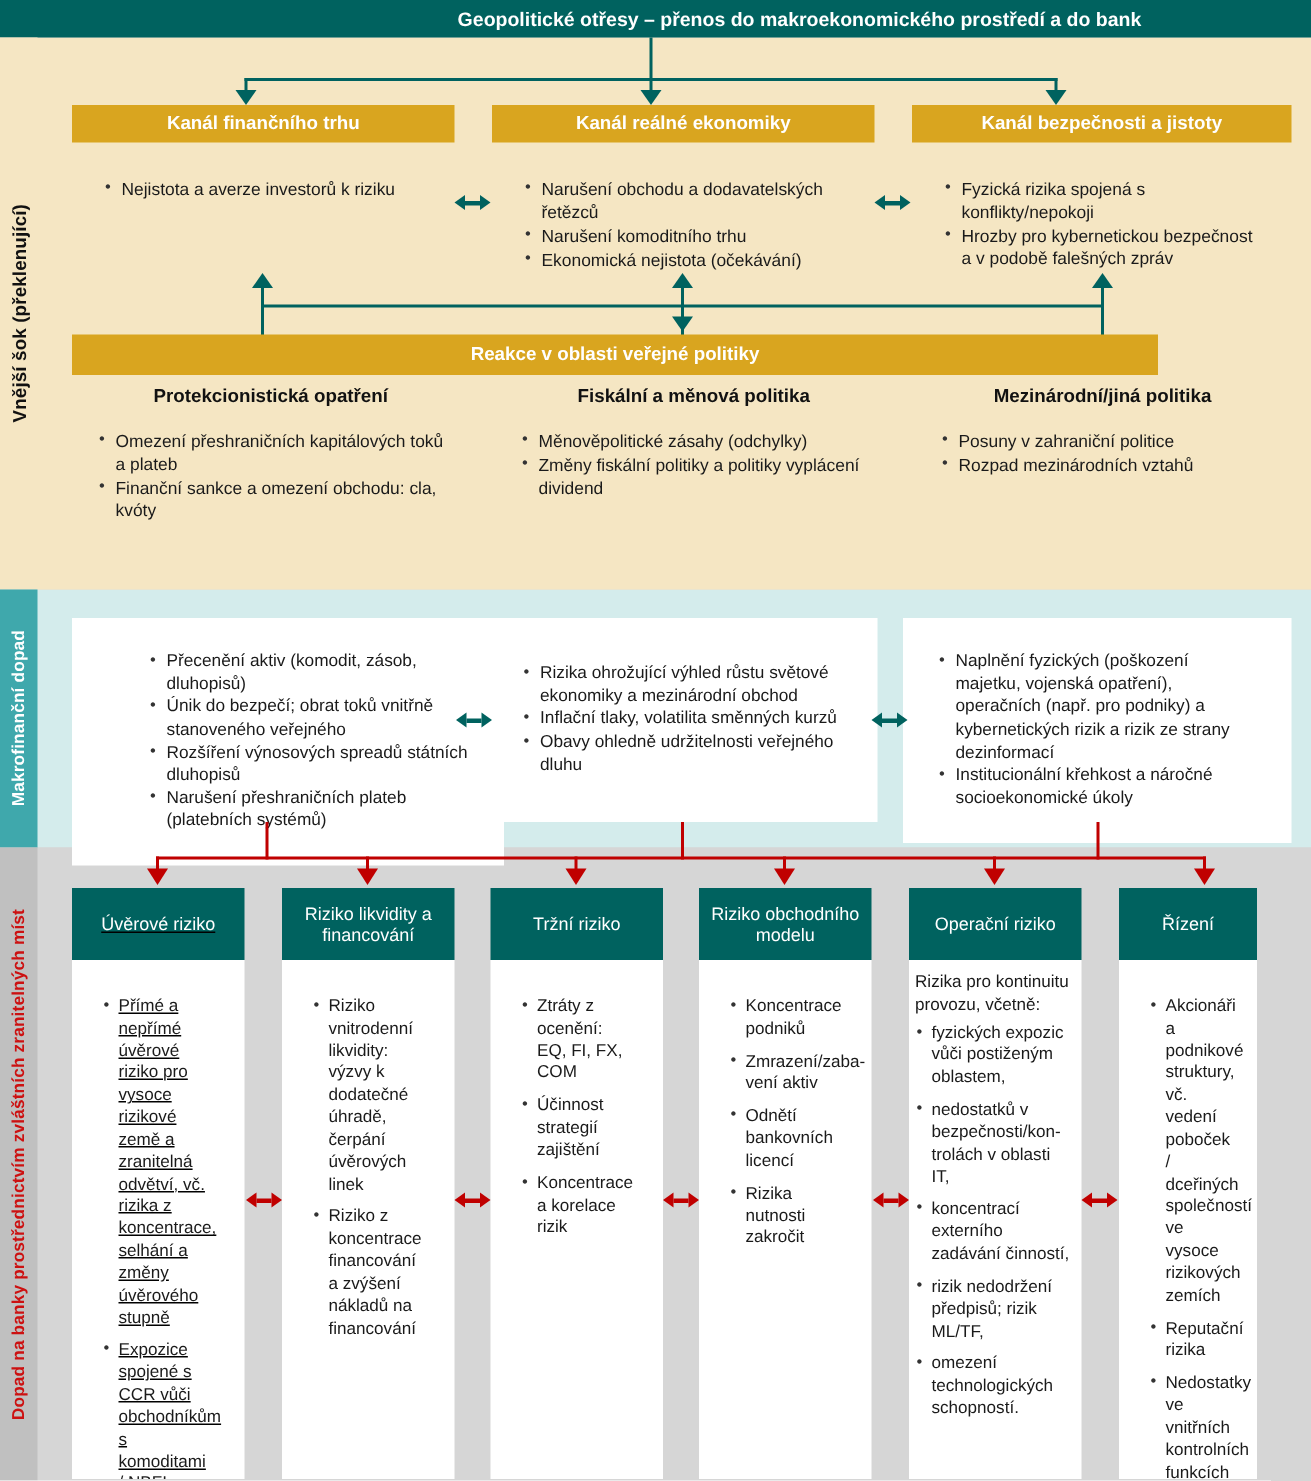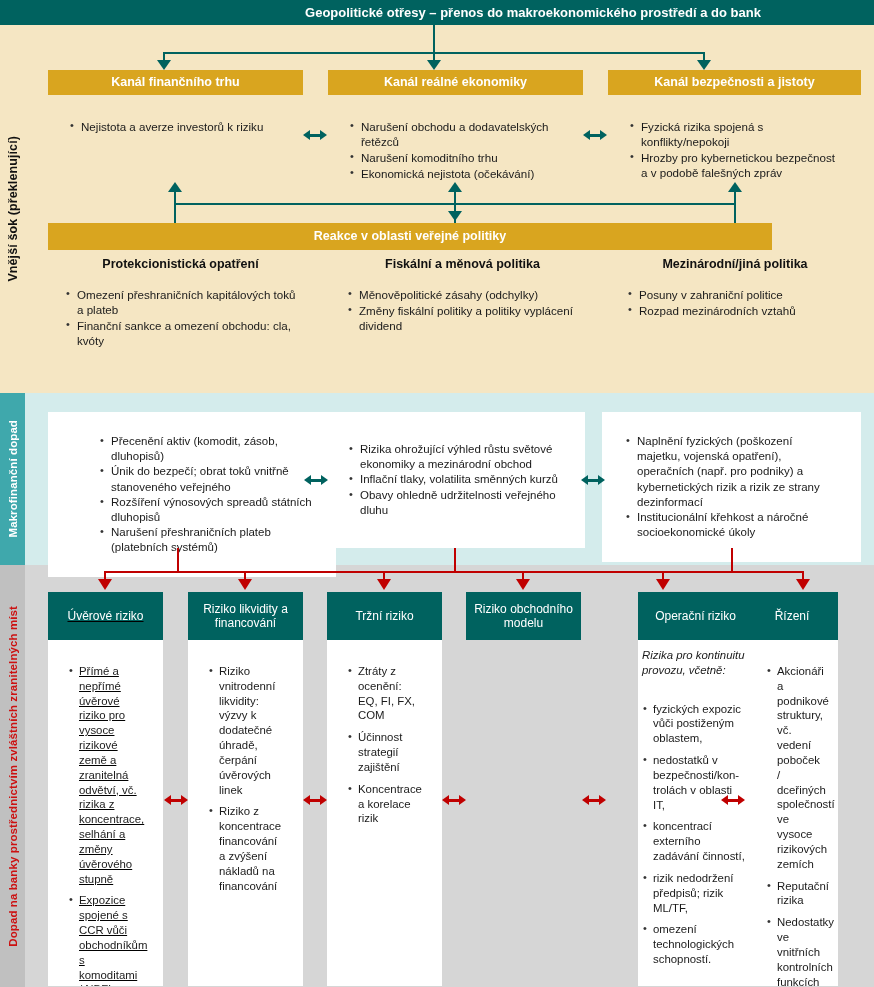--- a/index.html
+++ b/index.html
@@ -77,29 +77,29 @@
 
   
   .risk{position:absolute;top:592px;width:115px;}
   .risk .rhead{
     background:#00625F;color:#fff;font-size:12px;line-height:1.18;
     height:48px;display:flex;align-items:center;justify-content:center;text-align:center;padding:0 4px;
   }
   .risk .rbody{background:#fff;height:338px;padding:8px 6px 0 4px;overflow:hidden;}
   .risk ul.bl > li{font-size:11.4px;line-height:1.3;margin-bottom:7px;padding-left:11px;}
   .risk ul.bl > li:before{left:1px;}
-  .risk .lead{font-size:11.4px;line-height:1.3;color:#1a1a1a;margin:0 0 24px 0;font-style:italic;}
+  .risk .lead{font-size:11.4px;line-height:1.3;color:#1a1a1a;margin:0 0 4px 0;}
   .risk ul.sub{margin:0;padding:0;list-style:none;}
   .risk ul.sub > li{position:relative;padding-left:11px;font-size:11.4px;line-height:1.3;margin-bottom:7px;color:#1a1a1a;}
   .risk ul.sub > li:before{content:"\2022";position:absolute;left:1px;top:-1px;font-size:11px;color:#333;}
   #risk-0{left:48px;text-decoration:underline;}
   #risk-1{left:188px;}
   #risk-2{left:327px;border-radius:23px;}
   #risk-3{left:466px;}
-  #risk-4{left:638px;}
+  #risk-4{left:606px;}
   #risk-5{left:746px;width:92px;}
 
   
   .tl{position:absolute;background:#00625F;}
   .rd{position:absolute;background:#C00000;}
   .arw-d-t{position:absolute;width:0;height:0;border-left:7px solid transparent;border-right:7px solid transparent;border-top:10px solid #00625F;}
   .arw-u-t{position:absolute;width:0;height:0;border-left:7px solid transparent;border-right:7px solid transparent;border-bottom:10px solid #00625F;}
   .arw-d-r{position:absolute;width:0;height:0;border-left:7px solid transparent;border-right:7px solid transparent;border-top:11px solid #C00000;}
 
   
@@ -298,20 +298,28 @@
       <ul class="bl">
         <li>Ztráty z ocenění: EQ, FI, FX, COM</li>
         <li>Účinnost strategií zajištění</li>
         <li>Koncentrace a korelace rizik</li>
       </ul>
     </div>
   </div>
 
   <div class="risk" id="risk-3">
     <div class="rhead">Riziko obchodního modelu</div>
+    <div class="rbody">
+      <ul class="bl">
+        <li>Koncentrace podniků</li>
+        <li>Zmrazení/zaba-vení  aktiv</li>
+        <li>Odnětí bankovních licencí</li>
+        <li>Rizika nutnosti zakročit</li>
+      </ul>
+    </div>
   </div>
 
   <div class="risk" id="risk-4">
     <div class="rhead">Operační riziko</div>
     <div class="rbody">
       <p class="lead">Rizika pro kontinuitu provozu,  včetně:</p>
       <ul class="sub">
         <li>fyzických expozic vůči postiženým oblastem,</li>
         <li> nedostatků v bezpečnosti/kon-trolách v  oblasti IT,</li>
         <li> koncentrací externího zadávání činností,</li>

